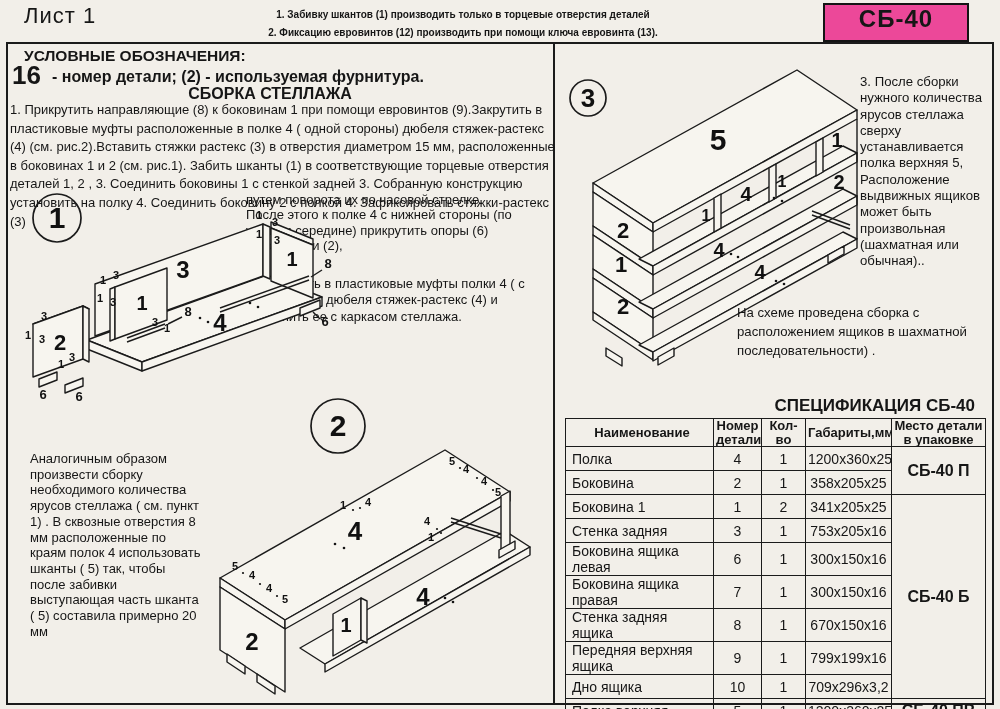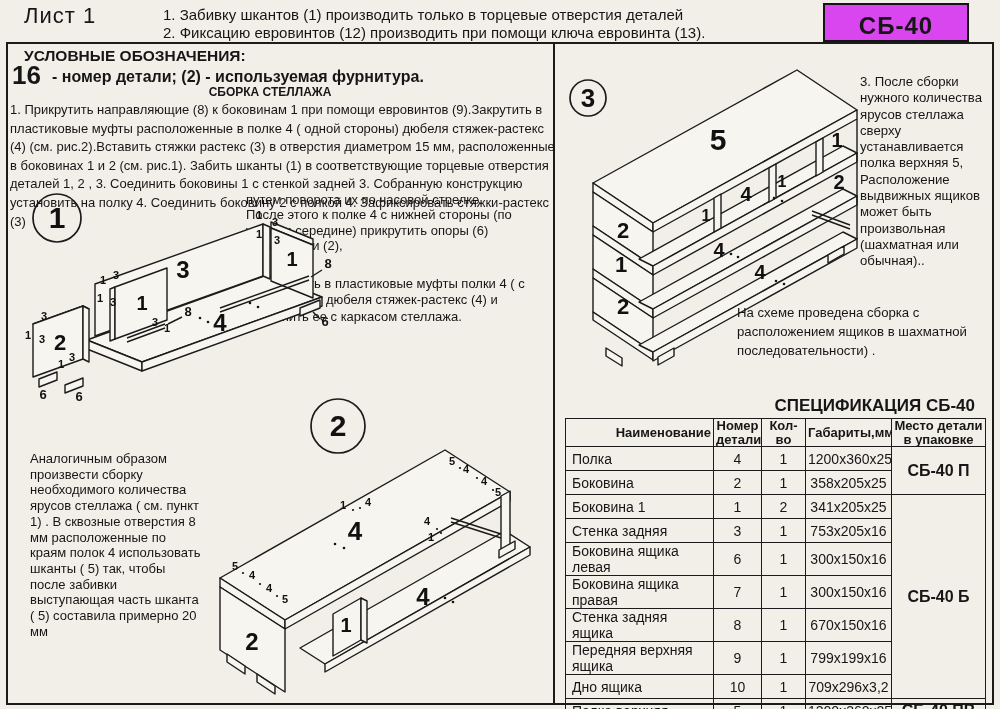--- a/index.html
+++ b/index.html
@@ -1,46 +1,46 @@
 <!DOCTYPE html>
 <html><head>
 <meta charset="utf-8">
 <style>
   html,body{margin:0;padding:0;background:#e8e5df;}
   .page{position:relative;width:1000px;height:709px;background:#f2efe9;
         font-family:"Liberation Sans",sans-serif;color:#161616;overflow:hidden;}
   .abs{position:absolute;}
   
   .sheet-title{left:24px;top:3px;font-size:22px;letter-spacing:1px;}
-  .hdr-notes{left:163px;top:6px;width:600px;font-size:15px;font-weight:normal;line-height:18px;}
+  .hdr-notes{left:163px;top:6px;width:600px;font-size:10px;font-weight:bold;line-height:18px;text-align:center;}
   .model-box{left:823px;top:3px;width:142px;height:35px;border:2.5px solid #141414;
-             background:#d946ef;display:flex;align-items:flex-end;justify-content:center;
+             background:#ec4899;display:flex;align-items:flex-start;justify-content:center;
              font-size:24px;font-weight:bold;letter-spacing:1px;}
   
   .main-box{left:6px;top:42px;width:984px;height:659px;border:2px solid #1b1b1b;}
   .v-divider{left:553px;top:42px;height:661px;border-left:2px solid #1b1b1b;}
   
   .legend-title{left:24px;top:47px;font-size:15.5px;font-weight:bold;}
   .legend-num{left:12px;top:60px;font-size:26px;font-weight:bold;}
   .legend-rest{left:52px;top:68px;font-size:16px;font-weight:bold;}
-  .assembly-title{left:100px;top:85px;width:340px;text-align:center;font-size:12px;font-weight:bold;}
+  .assembly-title{left:100px;top:85px;width:340px;text-align:center;font-size:16px;font-weight:bold;}
   .step1{left:10px;top:101px;width:552px;font-size:13px;line-height:18.6px;}
   .step1b{left:246px;top:192px;width:274px;font-size:13px;line-height:15.4px;}
   .step2{left:246px;top:276px;width:282px;font-size:13px;line-height:16.4px;}
   .note-left{left:30px;top:451px;width:172px;font-size:13px;line-height:15.7px;}
   
   .step3{left:860px;top:74px;width:132px;font-size:13.2px;line-height:16.3px;}
   .note-scheme{left:737px;top:303px;width:258px;font-size:13.2px;line-height:19px;}
   .spec-title{left:565px;top:396px;width:410px;text-align:right;font-size:17px;font-weight:bold;}
   
   .spec{position:absolute;left:565px;top:418px;width:420px;border-collapse:collapse;table-layout:fixed;
         font-size:14px;}
   .spec th,.spec td{border:1.6px solid #1b1b1b;padding:0 2px;overflow:hidden;}
   .spec thead th{font-size:13px;line-height:13.5px;height:26px;font-weight:bold;text-align:center;}
-  .spec thead th.h-name{text-align:right;padding-left:7px;margin-left:48px;}
+  .spec thead th.h-name{text-align:center;padding-left:7px;margin-left:48px;}
   .spec tbody tr{height:24px;margin-top:20px;}
   .spec td.c-name{text-align:left;padding-left:6px;}
   .spec td.c-num,.spec td.c-qty,.spec td.c-dims{text-align:center;}
   .spec td.c-pack{text-align:center;font-size:16px;font-weight:bold;}
   
   svg.diag{position:absolute;}
   svg .ln polygon{fill:#f7f5ef;stroke:#1b1b1b;stroke-width:1.4;stroke-linejoin:round;}
   svg .ln line{fill:none;stroke:#1b1b1b;stroke-width:1.4;}
   svg .badge{fill:none;stroke:#1b1b1b;stroke-width:1.7;}
   svg .dot{fill:#141414;stroke:none;}

